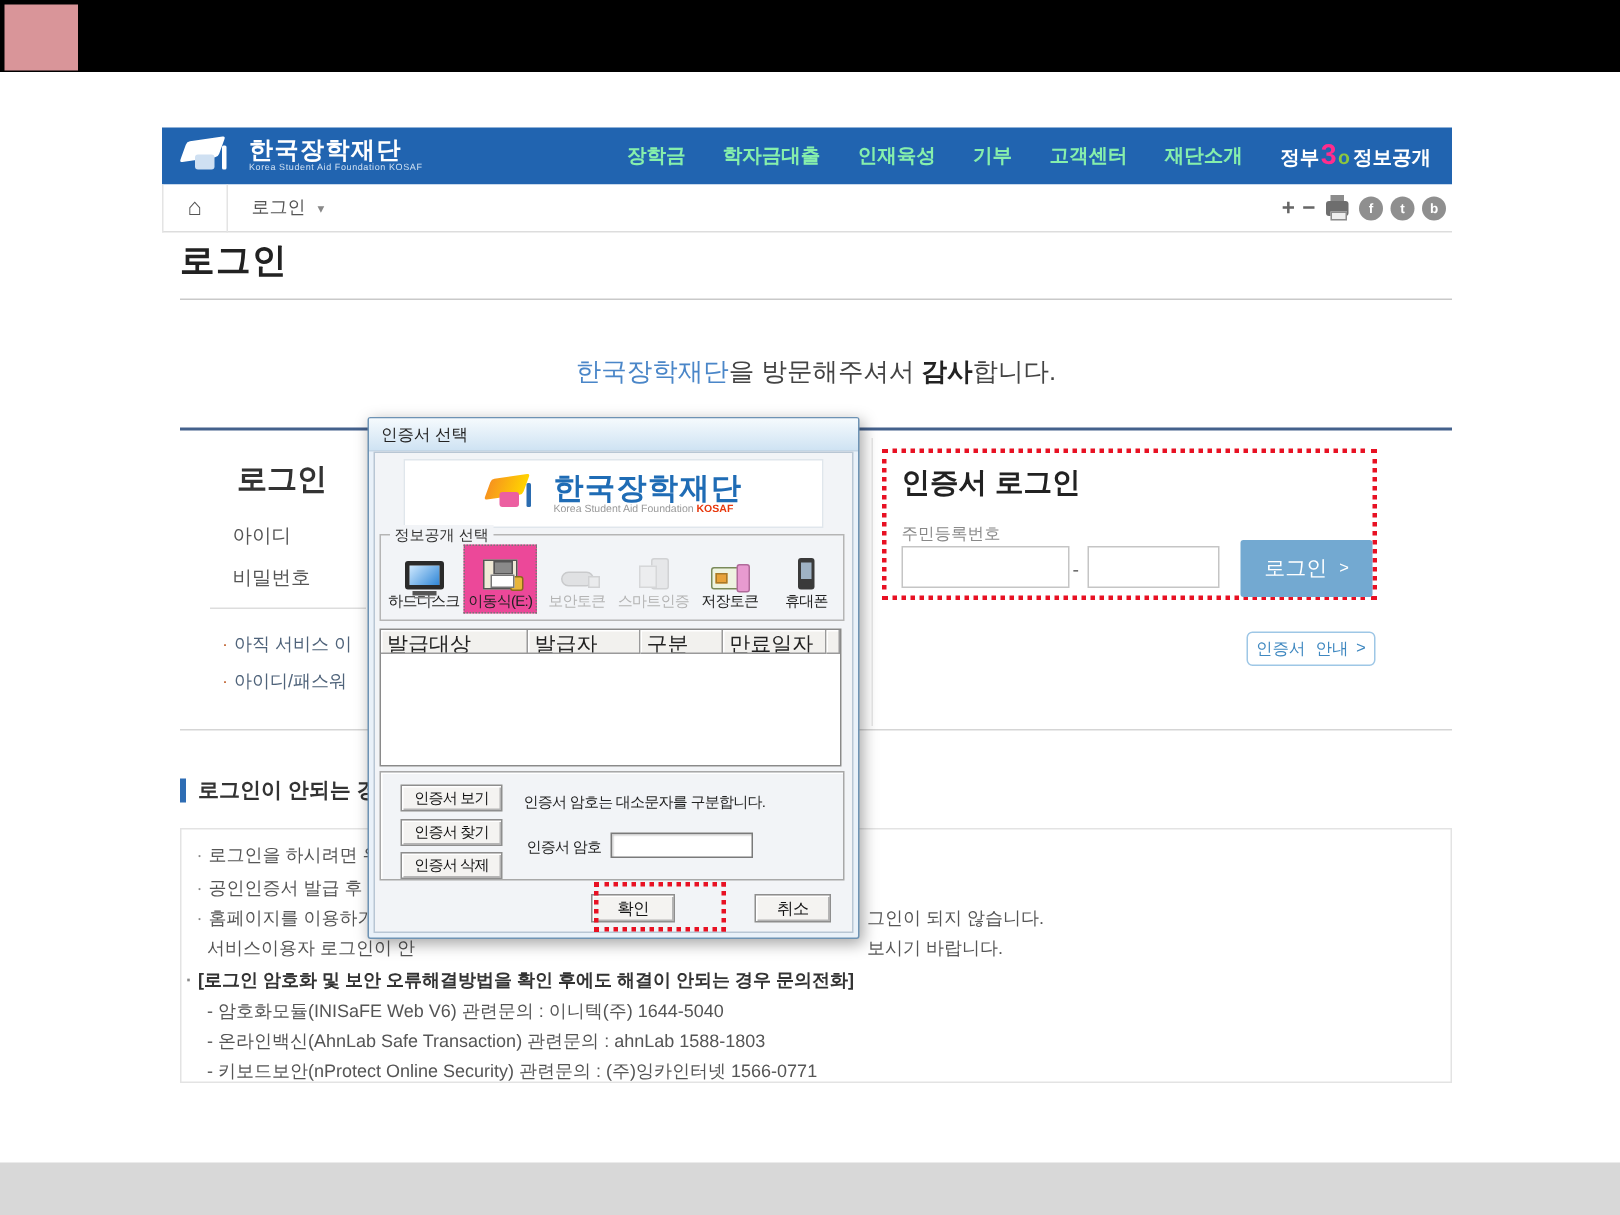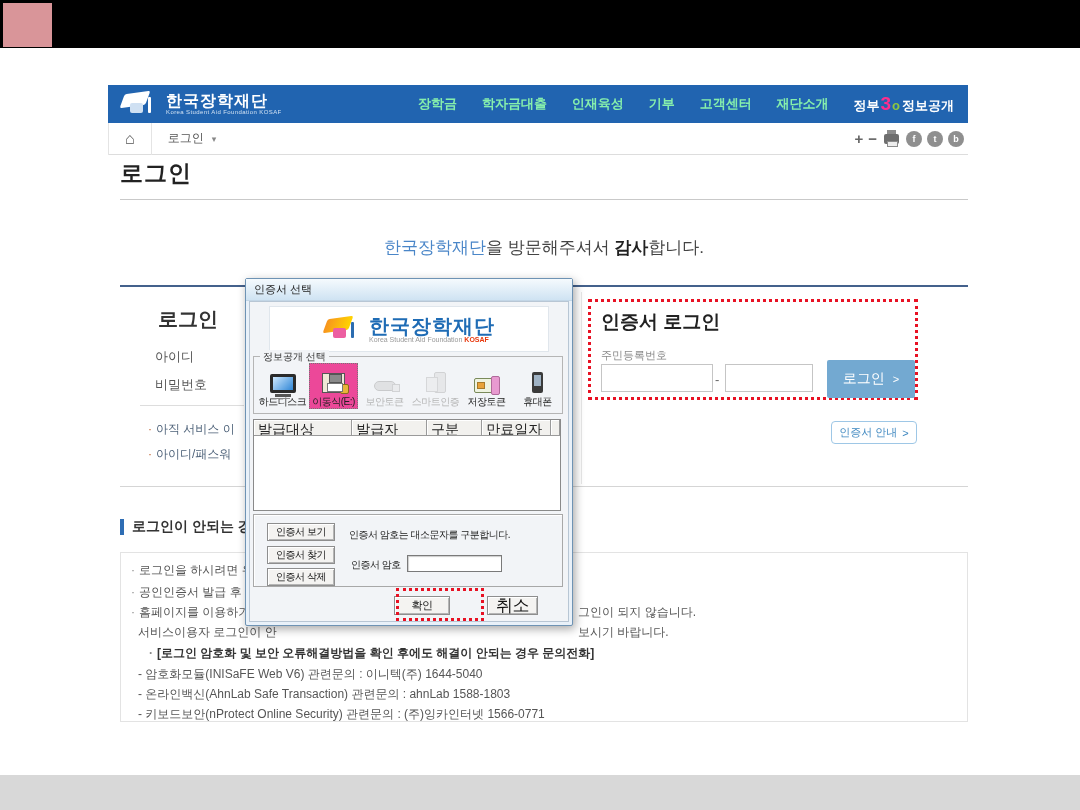--- a/index.html
+++ b/index.html
@@ -62,21 +62,21 @@
   .lp-note .dot{color:#c0622f;margin-right:4px}
   .v-div{left:581px;top:292px;width:1px;height:192px;background:#e8e8e8}
 
   .cert-box{left:588px;top:299px;width:330px;height:101px;border:3px dotted #e81123}
   .cert-title{left:601px;top:309px;font-size:19px;font-weight:bold;color:#222}
   .rrn-label{left:601px;top:348px;font-size:11px;color:#888}
   .rrn-input{position:absolute;height:28px;border:1px solid #c5c5c5;background:#fff;font-size:13px;padding:0 6px;font-family:"Liberation Sans",sans-serif}
   .rrn-dash{left:715px;top:372px;font-size:13px;color:#666}
   .login-btn{left:827px;top:360px;width:88px;height:38px;background:#73a9d1;color:#fff;font-size:14px;border:none;border-radius:2px;cursor:pointer;display:flex;align-items:center;justify-content:center;gap:8px;font-family:"Liberation Sans",sans-serif}
   .login-btn .arr{font-size:11px}
-  .guide-btn{left:831px;top:421px;width:86px;height:23px;background:#fff;border:1px solid #9ec7e6;border-radius:4px;color:#3f88c0;font-size:11px;cursor:pointer;display:flex;align-items:center;justify-content:center;gap:5px;font-family:Liberation Sans, sans-serif}
+  .guide-btn{left:831px;top:421px;width:86px;height:23px;background:#fff;border:1px solid #9ec7e6;border-radius:4px;color:#3f88c0;font-size:11px;cursor:pointer;display:flex;align-items:center;justify-content:center;gap:5px;font-family:Liberation Mono, monospace}
 
   
   .help-title{left:120px;top:518px;display:flex;align-items:center;gap:8px}
   .help-title .bar{width:4px;height:16px;background:#2e6db4}
   .help-title .txt{font-size:14px;font-weight:bold;color:#333}
   .help-box{left:120px;top:552px;width:848px;height:170px;border:1px solid #e3e3e3;background:#fff}
   .help-row{position:absolute;font-size:12px;color:#555;white-space:nowrap}
   .help-row .dot{color:#888;margin-right:4px}
   .help-row.bold{color:#333;font-weight:bold}
 
@@ -123,21 +123,21 @@
   .th-cell{background:#f2f1ee;border-right:1px solid #9a9a9a;border-bottom:1px solid #9a9a9a;box-shadow:inset 1px 1px 0 #fff;font-size:14px;color:#222;padding:1px 4px;white-space:nowrap;overflow:hidden;cursor:pointer}
   .cert-list{flex:1;background:#fff}
 
   .dlg-group{position:absolute;left:7px;top:235px;width:310px;height:73px;border:1px solid #a8a8a8;box-shadow:inset 1px 1px 0 #fff}
   .win-btn{position:absolute;background:#f4f3f1;border:1px solid #8e8e8e;box-shadow:inset 1px 1px 0 #fff,inset -1px -1px 0 #b5b5b5;font-size:10px;color:#111;cursor:pointer;font-family:"Liberation Sans",sans-serif;display:flex;align-items:center;justify-content:center;letter-spacing:-.5px}
   .side-btn{left:13px;width:68px;height:18px}
   .dlg-note{position:absolute;left:95px;top:13px;font-size:10px;color:#222;letter-spacing:-.5px;white-space:nowrap}
   .dlg-pw-label{position:absolute;left:97px;top:43px;font-size:10px;color:#222;letter-spacing:-.5px}
   .dlg-pw-input{position:absolute;left:153px;top:40px;width:95px;height:17px;border:1px solid #7a7a7a;box-shadow:inset 1px 1px 1px #ccc;background:#fff;font-family:"Liberation Sans",sans-serif}
   .ok-btn{left:148px;top:317px;width:56px;height:19px;font-size:11px}
-  .cancel-btn{left:241px;top:317px;width:51px;height:19px;font-size:17px}
+  .cancel-btn{left:257px;top:317px;width:51px;height:19px;font-size:11px}
   .red-dotted{border:3px dotted #e81123;pointer-events:none}
   .ok-highlight{left:150px;top:309px;width:88px;height:33px;z-index:5}
 </style>
 </head>
 <body>
 
 <div id="canvas">
 
   <div class="abs top-bar">
     <div class="abs pink-square"></div>
@@ -234,21 +234,21 @@
     </div>
     <div class="help-row" style="left:10px;top:31px">
       <span class="dot">·</span><span>공인인증서 발급 후 24시</span>
     </div>
     <div class="help-row" style="left:10px;top:51px">
       <span class="dot">·</span><span>홈페이지를 이용하기 위해</span>
     </div>
     <div class="help-row" style="left:457px;top:51px">그인이 되지 않습니다.</div>
     <div class="help-row" style="left:17px;top:71px">서비스이용자 로그인이 안</div>
     <div class="help-row" style="left:457px;top:71px">보시기 바랍니다.</div>
-    <div class="help-row bold" style="left:28px;top:92px">
+    <div class="help-row bold" style="left:3px;top:92px">
       <span class="dot">·</span><span>[로그인 암호화 및 보안 오류해결방법을 확인 후에도 해결이 안되는 경우 문의전화]</span>
     </div>
     <div class="help-row" style="left:17px;top:113px">- 암호화모듈(INISaFE Web V6) 관련문의 : 이니텍(주) 1644-5040</div>
     <div class="help-row" style="left:17px;top:133px">- 온라인백신(AhnLab Safe Transaction) 관련문의 : ahnLab 1588-1803</div>
     <div class="help-row" style="left:17px;top:153px">- 키보드보안(nProtect Online Security) 관련문의 : (주)잉카인터넷 1566-0771</div>
   </div>
 
   <div class="abs footer-bar"></div>
 
   <div class="abs dialog">

